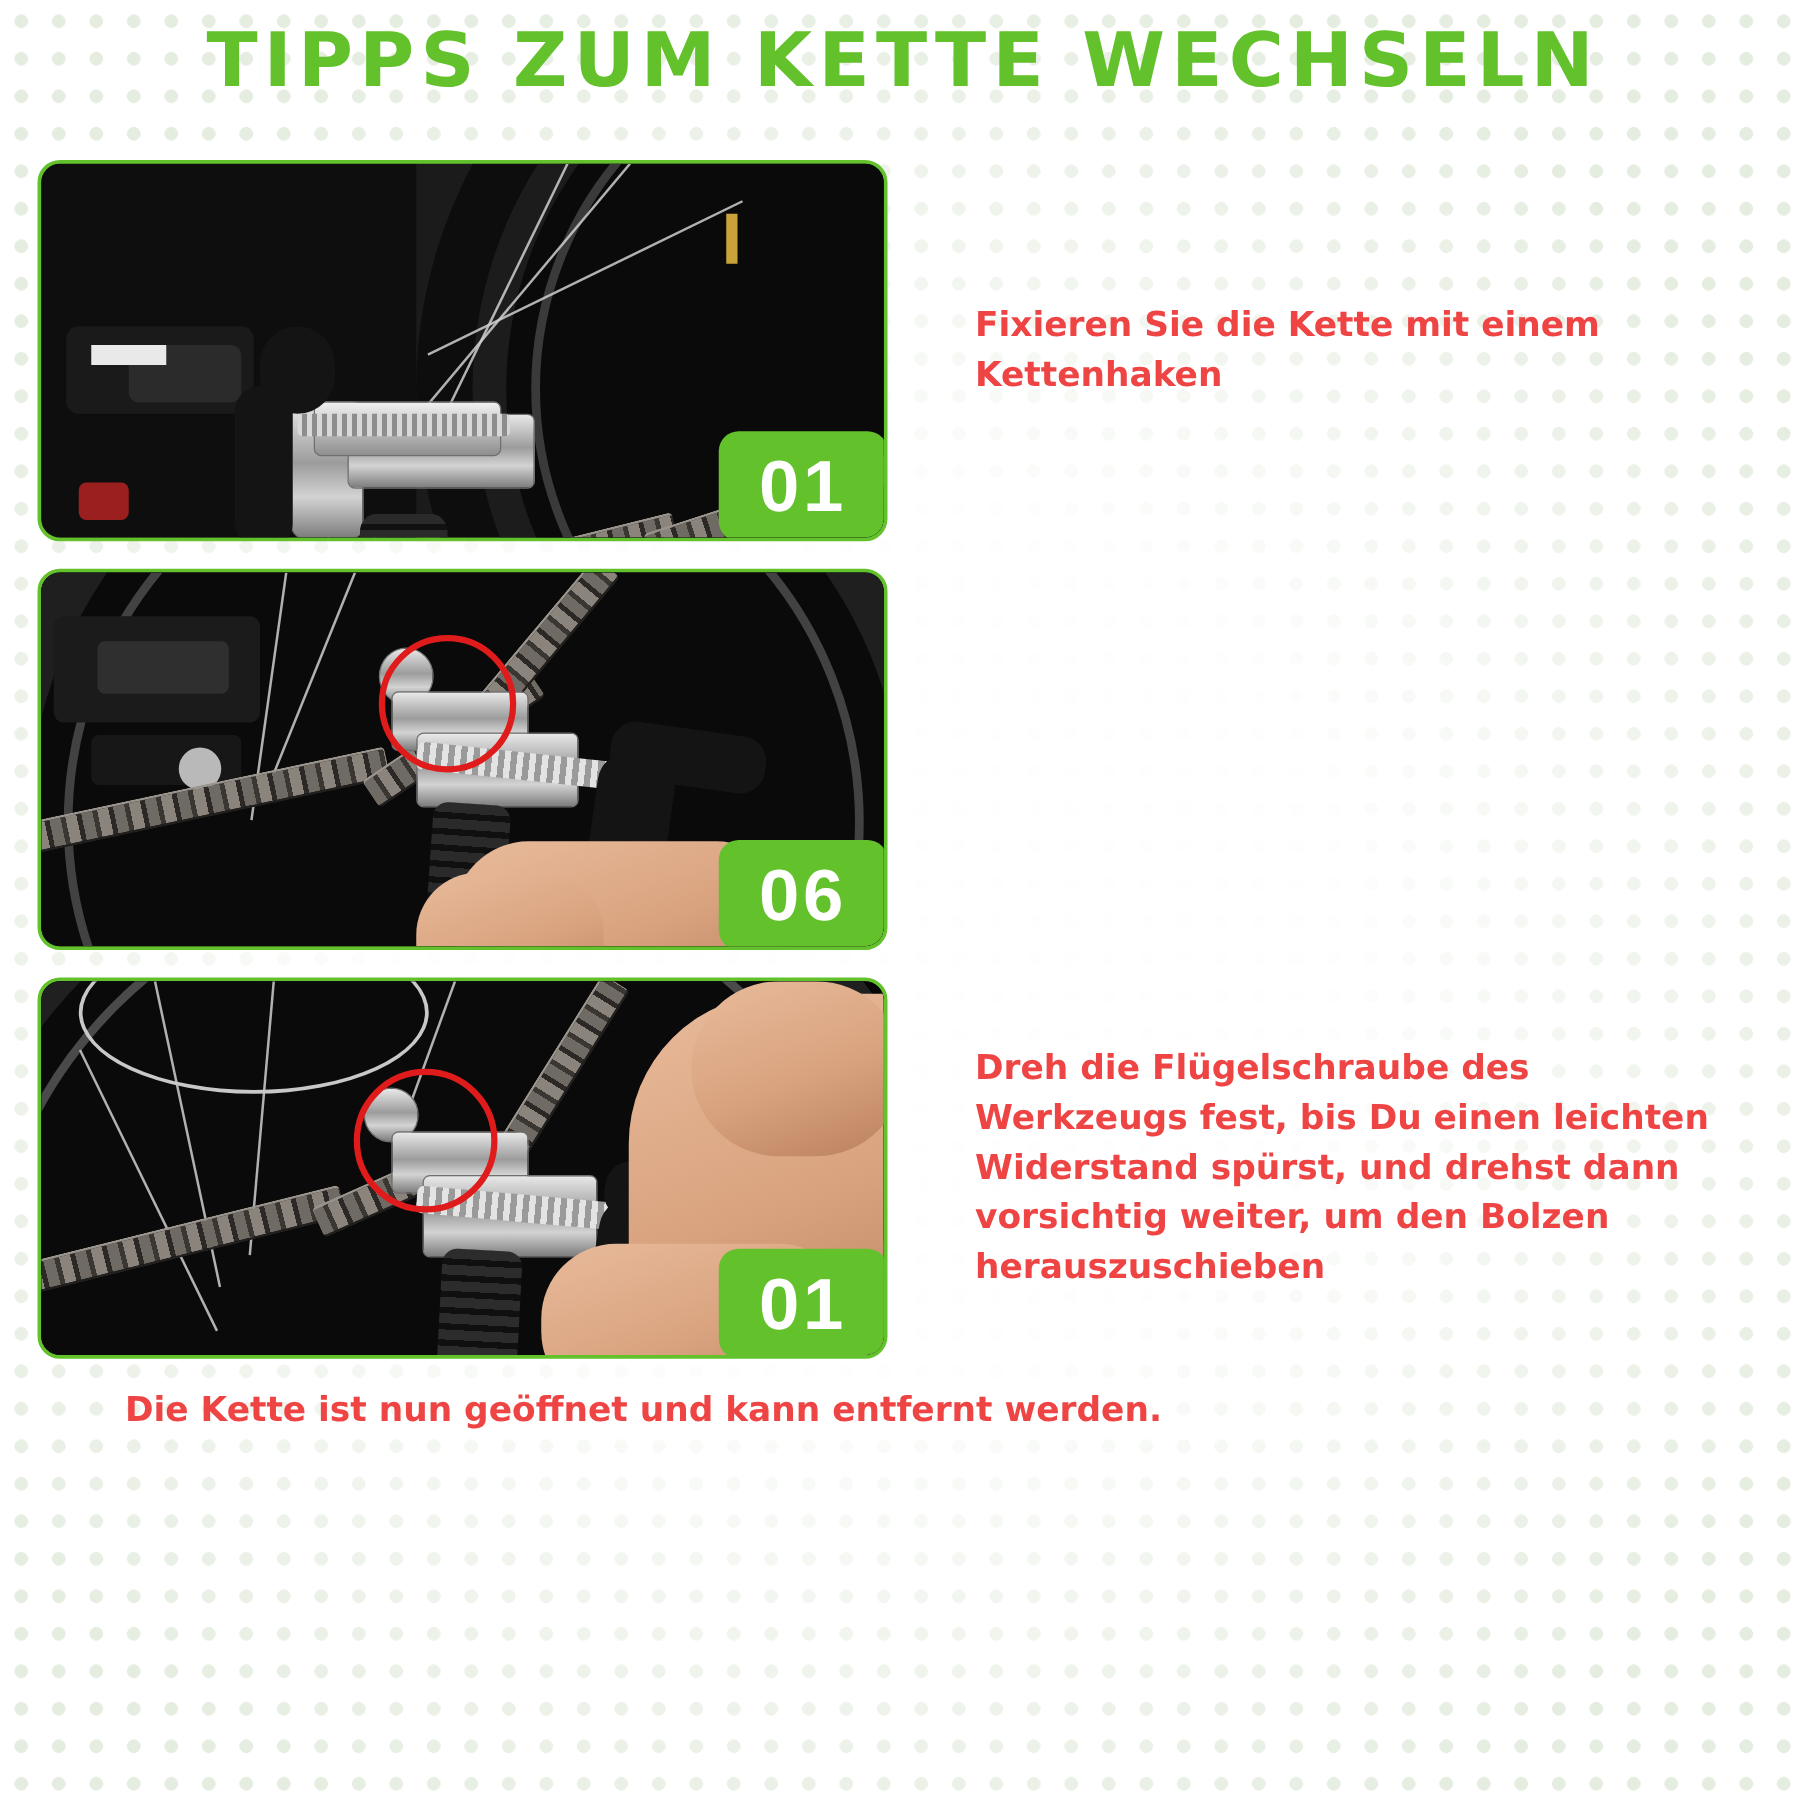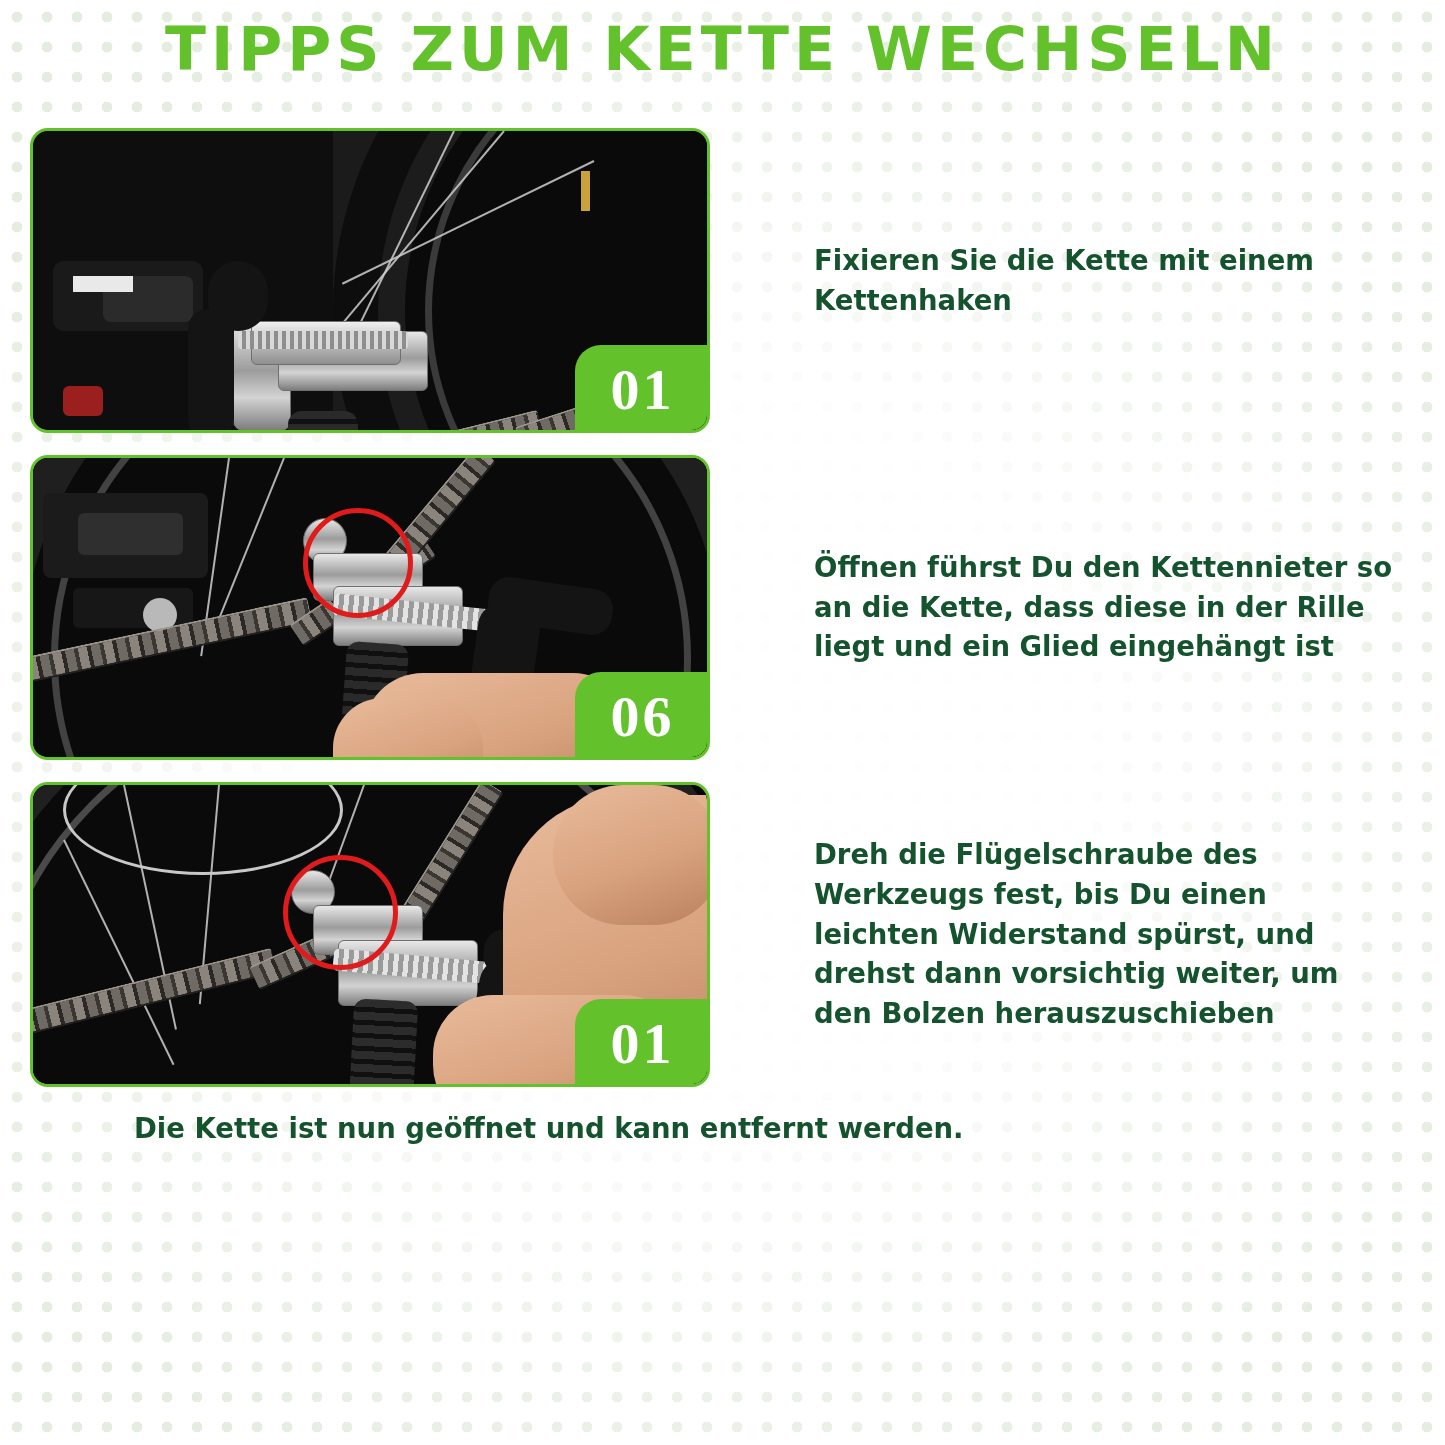--- a/index.html
+++ b/index.html
@@ -149,34 +149,35 @@
     background: #63c22c;
     border-top-left-radius: 26px;
     border-bottom-right-radius: 17px;
     display: flex;
     align-items: center;
     justify-content: center;
     color: #ffffff;
     font-size: 58px;
     font-weight: bold;
     letter-spacing: 3px;
-    font-family: Liberation Serif, serif;
+    font-family: Liberation Sans, sans-serif;
+    border-radius: 16px;
   }
 
   .caption {
     flex: 1 1 auto;
     display: flex;
     align-items: center;
-    padding-left: 104px;
+    padding-left: 70px;
     padding-right: 20px;
     font-family: "DejaVu Sans", sans-serif;
     font-size: 27.5px;
     font-weight: bold;
     line-height: 1.45;
-    color: #14532d;
+    color: #ef4444;
   }
 
   
   .brand {
     position: absolute;
     right: 52px;
     bottom: 28px;
     font-family: "DejaVu Sans", sans-serif;
     font-size: 40px;
     font-weight: bold;
@@ -274,21 +275,20 @@
 
           <div style="position:absolute;left:310px;top:185px;width:62px;height:120px;background:repeating-linear-gradient(180deg,#2a2a2a 0 8px,#101010 8px 13px);border-radius:12px;transform:rotate(4deg);"></div>
 
           <div class="redcircle" style="left:270px; top:50px; width:110px; height:110px;"></div>
 
           <div class="hand" style="left:330px; top:215px; width:270px; height:130px; border-radius:60px 60px 30px 30px;"></div>
           <div class="hand" style="left:300px; top:240px; width:150px; height:110px; border-radius:50px;"></div>
         </div>
         <div class="badge">06</div>
       </div>
-      <div class="caption">Öffnen führst Du den Kettennieter so an die Kette, dass diese in der Rille liegt und ein Glied eingehängt ist</div>
     </div>
 
     <div class="step" style="top:782px;">
       <div class="photo-frame">
         <div class="photo-inner">
           <div style="position:absolute;inset:0;background:#111;"></div>
           <div class="tire" style="left:-190px; top:-230px; width:1000px; height:1000px; background:#060606;"></div>
           <div class="tire" style="left:-130px; top:-170px; width:880px; height:880px; background:#202020;"></div>
           <div class="tire" style="left:-80px; top:-120px; width:790px; height:790px; background:#0a0a0a;"></div>
           <div class="rim" style="left:-50px;top:-90px;width:730px;height:730px;border-color:#4a4a4a;"></div>

